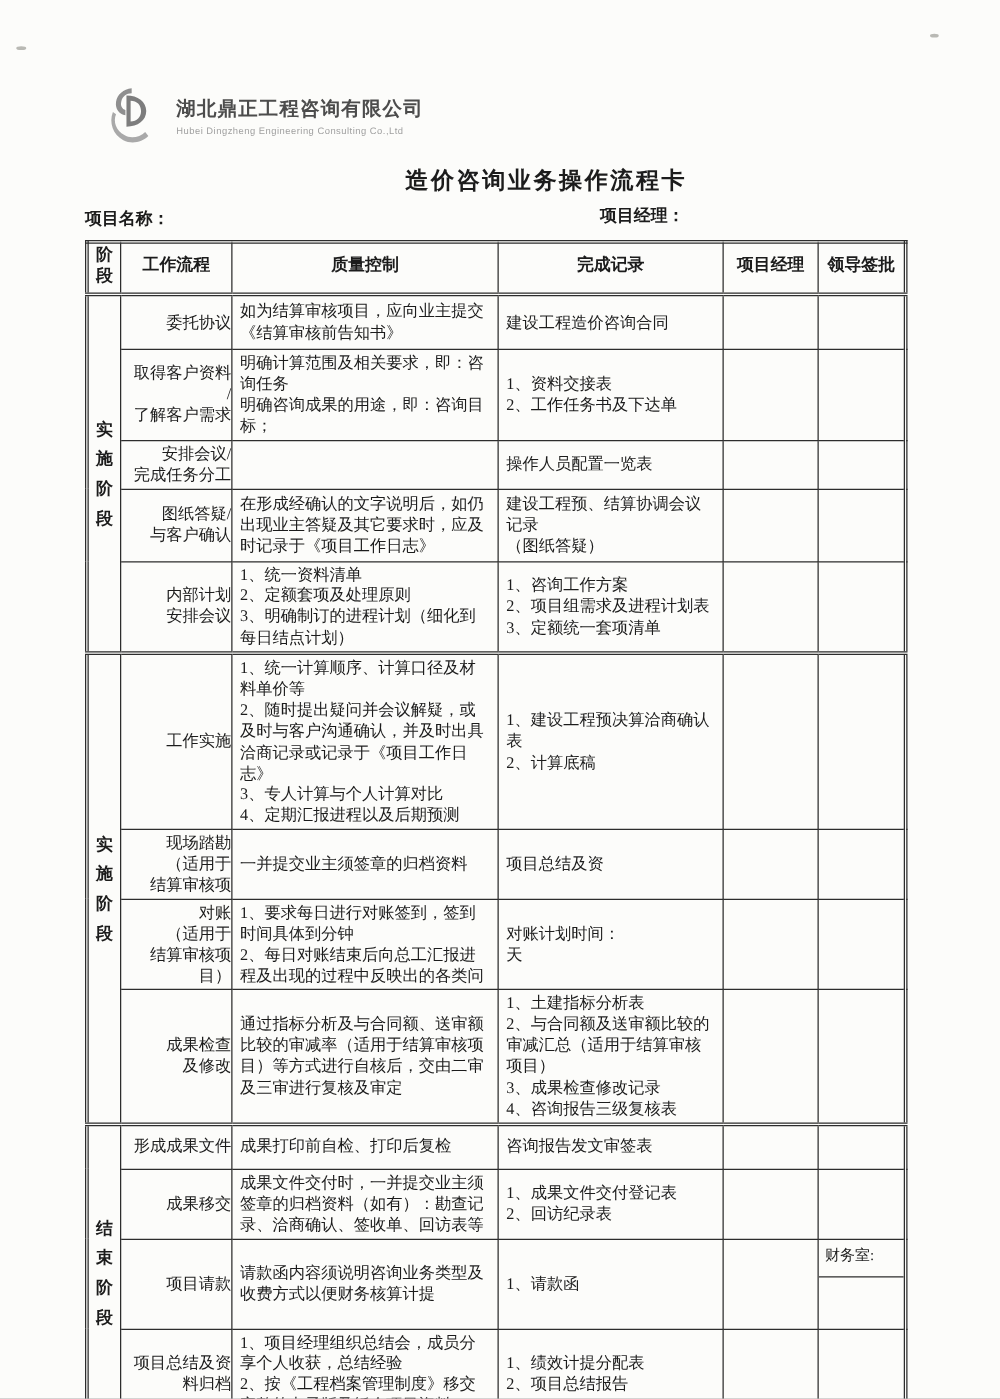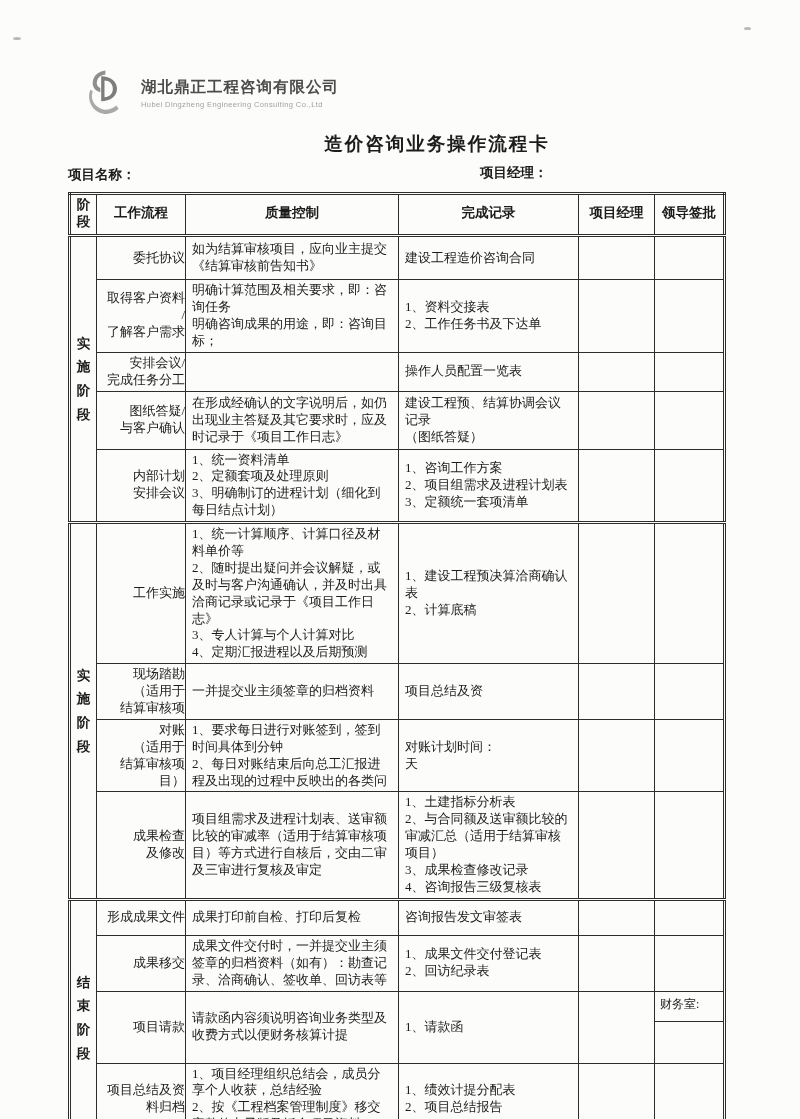--- a/index.html
+++ b/index.html
@@ -184,21 +184,21 @@
           <td class="quality-cell">1、要求每日进行对账签到，签到时间具体到分钟
 2、每日对账结束后向总工汇报进程及出现的过程中反映出的各类问</td>
           <td class="record-cell">对账计划时间：
 天</td>
           <td class="manager-cell"></td>
           <td class="approval-cell"></td>
         </tr>
         <tr style="height: 95px;">
           <td class="flow-cell">成果检查
 及修改</td>
-          <td class="quality-cell">项目组需求及进程计划表、送审额比较的审减率（适用于结算审核项目）等方式进行自核后，交由二审及三审进行复核及审定</td>
+          <td class="quality-cell">通过指标分析及与合同额、送审额比较的审减率（适用于结算审核项目）等方式进行自核后，交由二审及三审进行复核及审定</td>
           <td class="record-cell">1、土建指标分析表
 2、与合同额及送审额比较的审减汇总（适用于结算审核项目）
 3、成果检查修改记录
 4、咨询报告三级复核表</td>
           <td class="manager-cell"></td>
           <td class="approval-cell"></td>
         </tr>
         <tr class="group-start" style="height: 36px;">
           <td class="stage-cell" rowspan="4">
             <div class="vertical-text">结束阶段</div>

